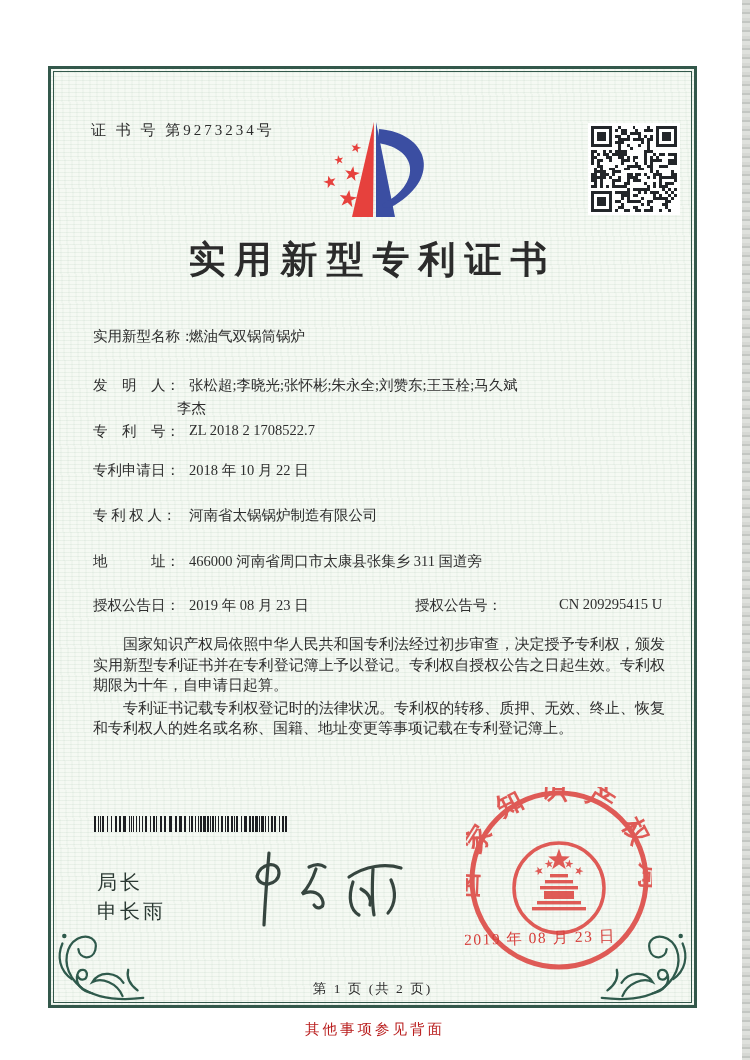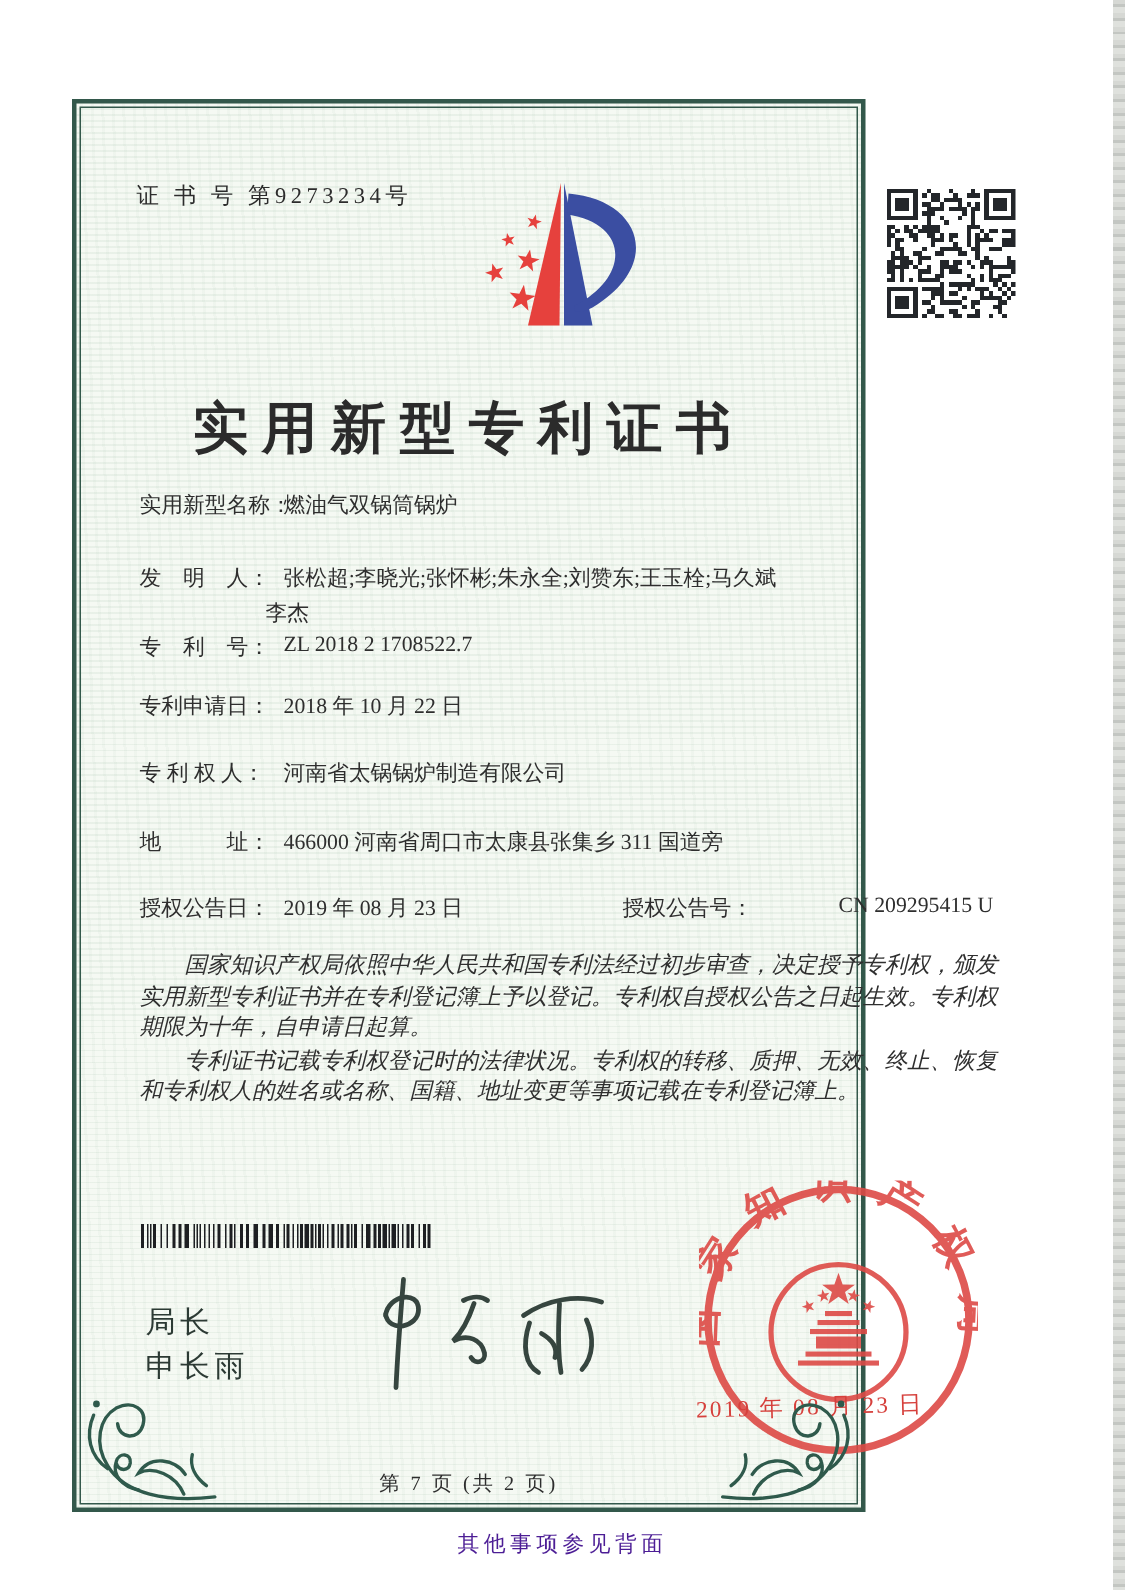--- a/index.html
+++ b/index.html
@@ -5,58 +5,58 @@
   html,body{margin:0;padding:0;}
   body{
     width:750px;height:1060px;position:relative;background:#ffffff;
     font-family:"Liberation Serif","DejaVu Serif",serif;color:#2e2e2e;overflow:hidden;
   }
   
   .scan-edge{position:absolute;right:0;top:0;width:8px;height:1060px;
     background:repeating-linear-gradient(180deg,#d6d8d4 0 3px,#c3c6c2 3px 5px,#dfe1dd 5px 9px);}
   
   .page{
-    position:absolute;left:48px;top:66px;width:529px;height:942px;box-sizing:border-box;
+    position:absolute;left:48px;top:66px;width:649px;height:942px;box-sizing:border-box;
     border:3px solid #33584b;
     background:
       repeating-linear-gradient(0deg, rgba(121,164,134,0.10) 0 1px, rgba(255,255,255,0) 1px 4px),
       repeating-linear-gradient(88deg, rgba(121,164,134,0.05) 0 2px, rgba(255,255,255,0) 2px 7px),
       #f5f9f3;
   }
   .page-inner{position:absolute;inset:2px;border:1px solid #33584b;pointer-events:none;}
   .cert-no{position:absolute;left:40px;top:52px;font-size:15px;letter-spacing:3px;color:#2c2c2c;}
   .logo{position:absolute;left:244px;top:46px;width:170px;height:112px;}
   .qr{position:absolute;left:537px;top:54px;width:92px;height:92px;background:#fff;padding:3px;box-sizing:border-box;}
   .qr svg{width:100%;height:100%;}
   .title{position:absolute;left:0;top:166px;width:100%;text-align:center;
-    font-size:37px;font-weight:600;letter-spacing:9px;color:#2b2b2b;margin-top:26px;}
+    font-size:37px;font-weight:600;letter-spacing:9px;color:#2b2b2b;}
   .rows{position:absolute;left:42px;top:0;width:572px;}
   .row{position:absolute;left:0;font-size:14.5px;white-space:nowrap;}
   .row .lab{position:absolute;left:0;top:0;}
   .row .val{position:absolute;left:96px;top:0;}
   .row .val2{position:absolute;left:84px;top:23px;}
   .row .lab2{position:absolute;left:322px;top:0;}
   .row .valB{position:absolute;left:418px;top:0;margin-left:48px;}
   .r-name{top:258px;} .r-inv{top:307px;} .r-patno{top:353px;} .r-appd{top:392px;}
   .r-owner{top:437px;} .r-addr{top:483px;} .r-grant{top:527px;}
   .paras{position:absolute;left:42px;top:565px;width:572px;font-size:15px;line-height:20.5px;
-    text-align:justify;color:#2f2f2f;font-style:italic;}
+    text-align:justify;color:#2f2f2f;}
   .paras p{margin:0 0 2px 0;text-indent:2em;}
   .barcode{position:absolute;left:42px;top:747px;width:198px;height:16px;}
   .signer{position:absolute;left:46px;top:799px;font-size:20px;letter-spacing:3px;line-height:29px;color:#2c3a34;}
   .signature{position:absolute;left:162px;top:778px;width:210px;height:86px;}
   .seal{position:absolute;left:415px;top:718px;width:186px;height:186px;opacity:.9;}
   .seal-date{position:absolute;left:413px;top:859px;font-size:15.5px;letter-spacing:1.5px;
     color:#d6403c;transform:rotate(-1.5deg);white-space:nowrap;}
   .page-info{position:absolute;left:0;top:911px;width:100%;text-align:center;font-size:13.5px;letter-spacing:2px;}
   .flourish{position:absolute;bottom:2px;width:94px;height:84px;}
   .flourish.fl-left{left:2px;transform:scaleX(-1);}
   .flourish.fl-right{right:2px;}
   .back-note{position:absolute;left:0;top:1020px;width:750px;text-align:center;
-    font-size:14.5px;letter-spacing:3px;color:#4c1d95;}
+    font-size:14.5px;letter-spacing:3px;color:#b91c1c;}
   svg{display:block;}
 </style>
 </head>
 <body>
 
 <div class="scan-edge"></div>
 
 <div class="page">
   <div class="page-inner"></div>
 
@@ -524,21 +524,21 @@
         <rect x="-14" y="0" width="28" height="3.4"></rect>
         <rect x="-19" y="6" width="38" height="3.4"></rect>
         <rect x="-15" y="11" width="30" height="8"></rect>
         <rect x="-22" y="21" width="44" height="3.4"></rect>
         <rect x="-27" y="27" width="54" height="3.4"></rect>
       </g>
     </svg>
   </div>
   <div class="seal-date">2019 年 08 月 23 日</div>
 
-  <div class="page-info">第 7 页 (共 2 页)</div>
+  <div class="page-info">第 1 页 (共 2 页)</div>
 
   <div class="flourish fl-left">
     <svg viewBox="0 0 100 90" stroke="#2f5a4c" stroke-width="2.4" fill="none" stroke-linecap="round">
       <path d="M4,84 C 38,88 68,82 80,62 C 90,46 86,28 74,21 C 62,15 52,22 55,33 C 58,44 72,43 73,32"></path>
       <path d="M80,64 C 93,55 96,40 90,26"></path>
       <path d="M26,82 C 32,68 48,62 58,67 C 50,54 32,57 25,68"></path>
       <path d="M58,79 C 70,77 77,68 74,59 C 72,52 63,53 64,60 C 65,66 72,66 74,60"></path>
       <path d="M10,76 C 18,70 22,62 20,54"></path>
       <circle cx="88" cy="18" r="2.4" fill="#2f5a4c" stroke="none"></circle>
     </svg>

